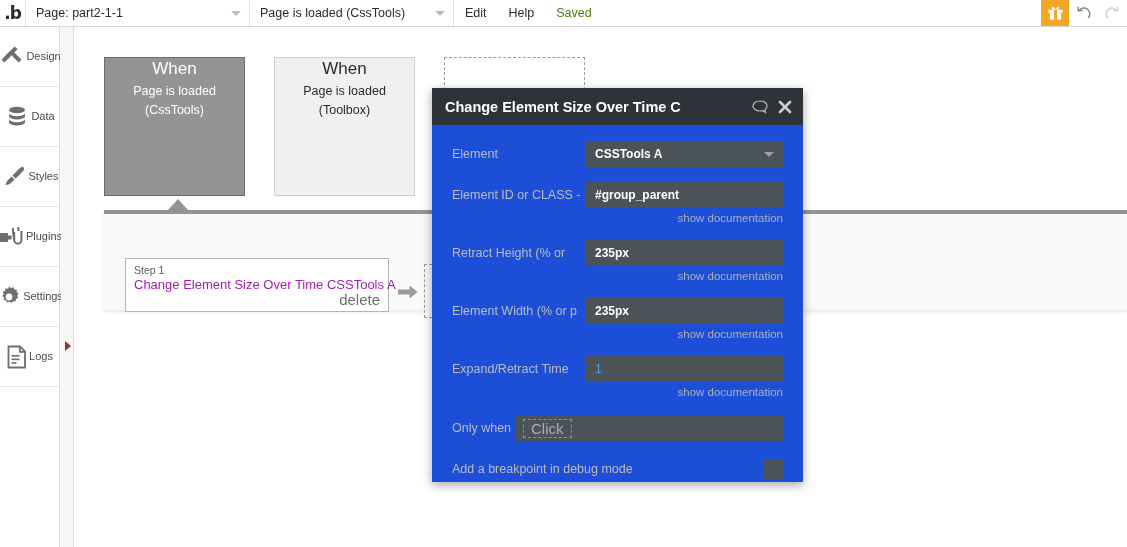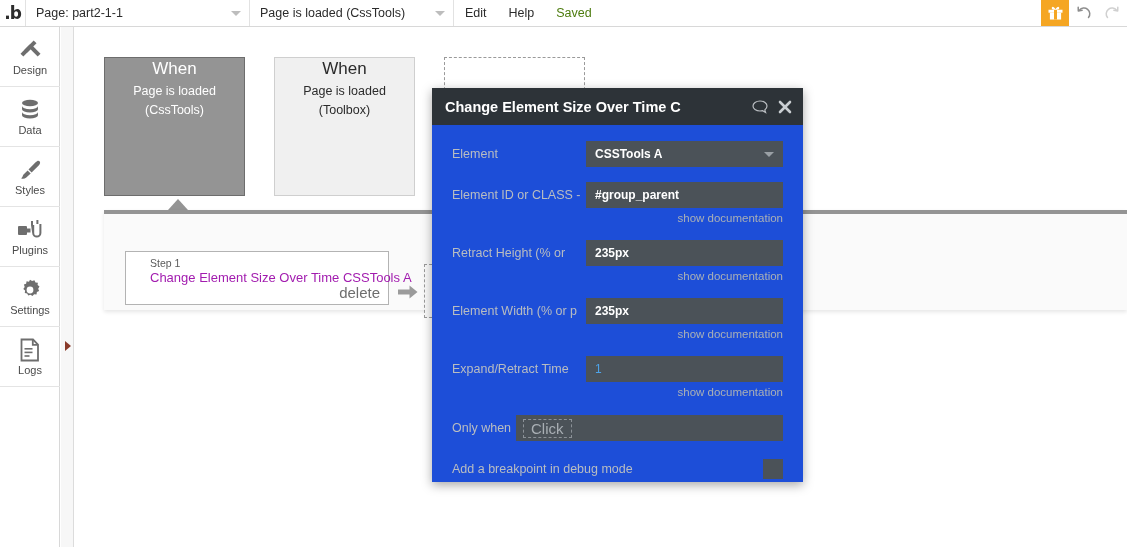--- a/index.html
+++ b/index.html
@@ -58,21 +58,21 @@
   }
   .hist-btn svg { display: block; }
 
   
   .rail {
     position: absolute; top: 27px; left: 0; width: 60px; height: 520px;
     background: #ffffff; border-right: 1px solid #d8d8d8;
   }
   .rail-item {
     position: relative; height: 60px; width: 60px;
-    display: flex; flex-direction: column; align-items: center;
+    display: flex; flex-direction: row; align-items: center;
     justify-content: center; gap: 2px;
     border-bottom: 1px solid #e4e4e4; cursor: pointer;
   }
   .rail-item .ic { height: 26px; display: flex; align-items: center; }
   .rail-item .lbl {
     font-size: 11px; color: #4a4a4a; line-height: 1;
   }
   .rail-item.active .lbl { color: #2f3d57; font-weight: bold; }
   .rail-item.active::before {
     content: ""; position: absolute; left: 0; top: 0; bottom: 0;
@@ -124,24 +124,24 @@
     border-top: 4px solid #949494;
     box-shadow: 0 2px 4px rgba(0,0,0,0.10);
   }
   .panel-pointer {
     position: absolute; left: 93px; top: 172px;
     width: 0; height: 0;
     border-left: 10px solid transparent; border-right: 10px solid transparent;
     border-bottom: 11px solid #949494;
   }
   .step-card {
-    position: absolute; left: 21px; top: 37px;
+    position: absolute; left: 21px; top: 44px;
     width: 264px; height: 54px;
     background: #ffffff; border: 1px solid #b3b3b3;
-    padding: 5px 8px 3px 24px; cursor: pointer;
+    padding: 5px 8px 3px 8px; cursor: pointer;
   }
   .step-num { font-size: 10.5px; color: #5a5a5a; line-height: 12px; }
   .step-title { font-size: 13px; color: #a21caf; line-height: 17px; white-space: nowrap; }
   .step-delete {
     font-size: 15px; color: #6e6e6e; text-align: right;
     line-height: 12px; margin-top: 1px; cursor: pointer;
   }
   .step-arrow {
     position: absolute; left: 294px; top: 70px;
     width: 20px; height: 16px;

